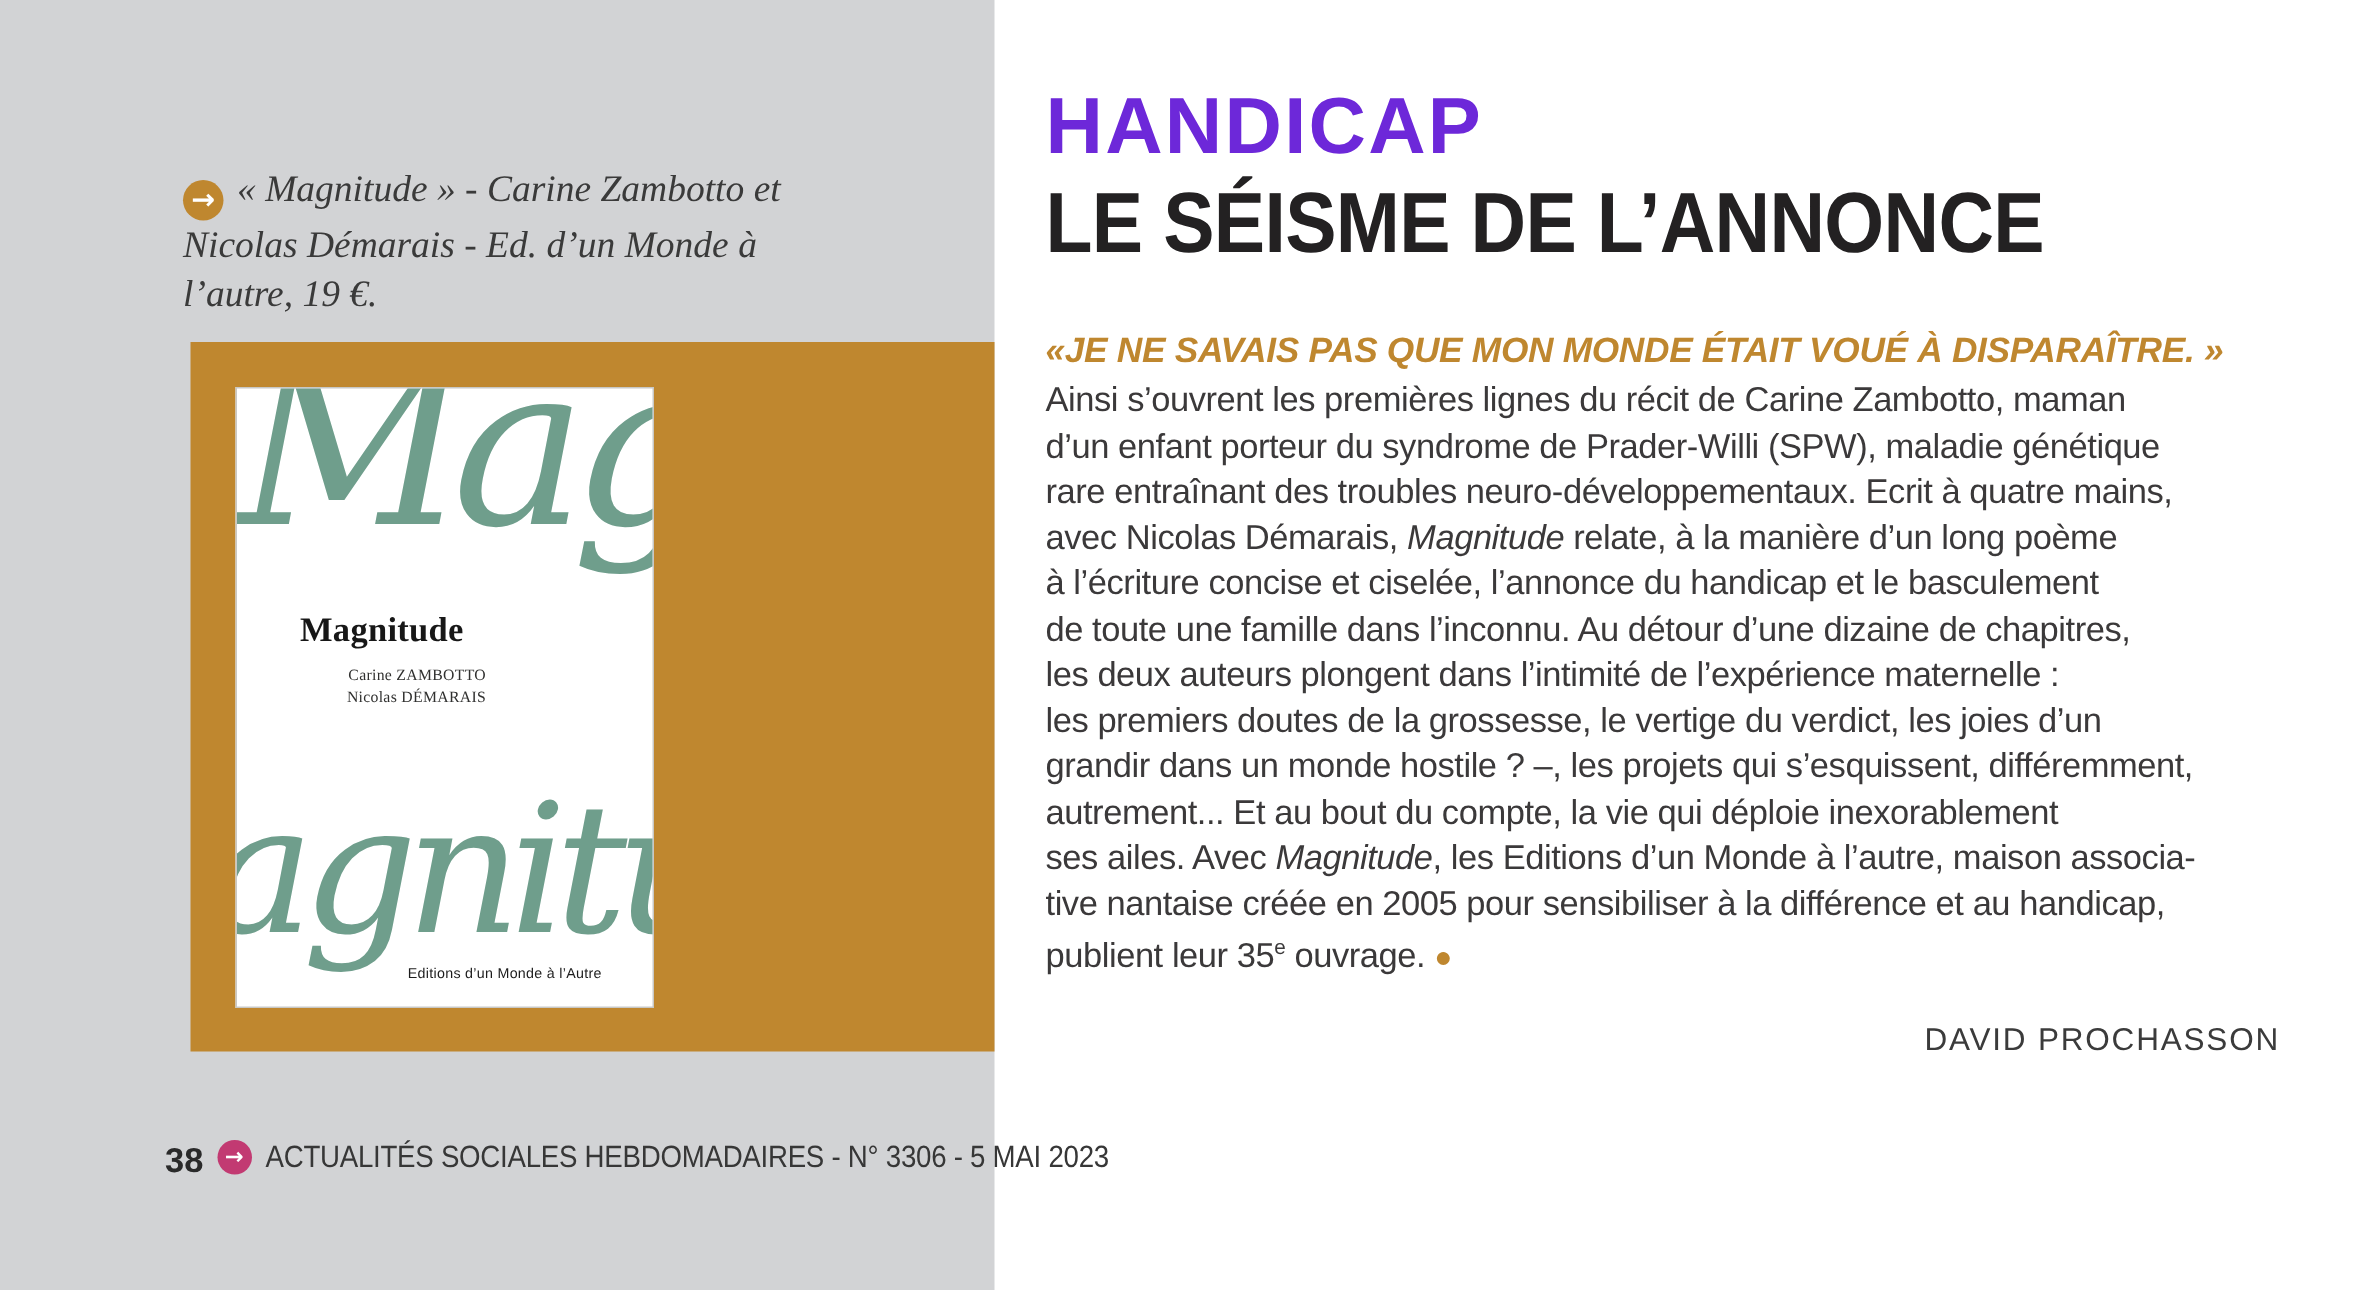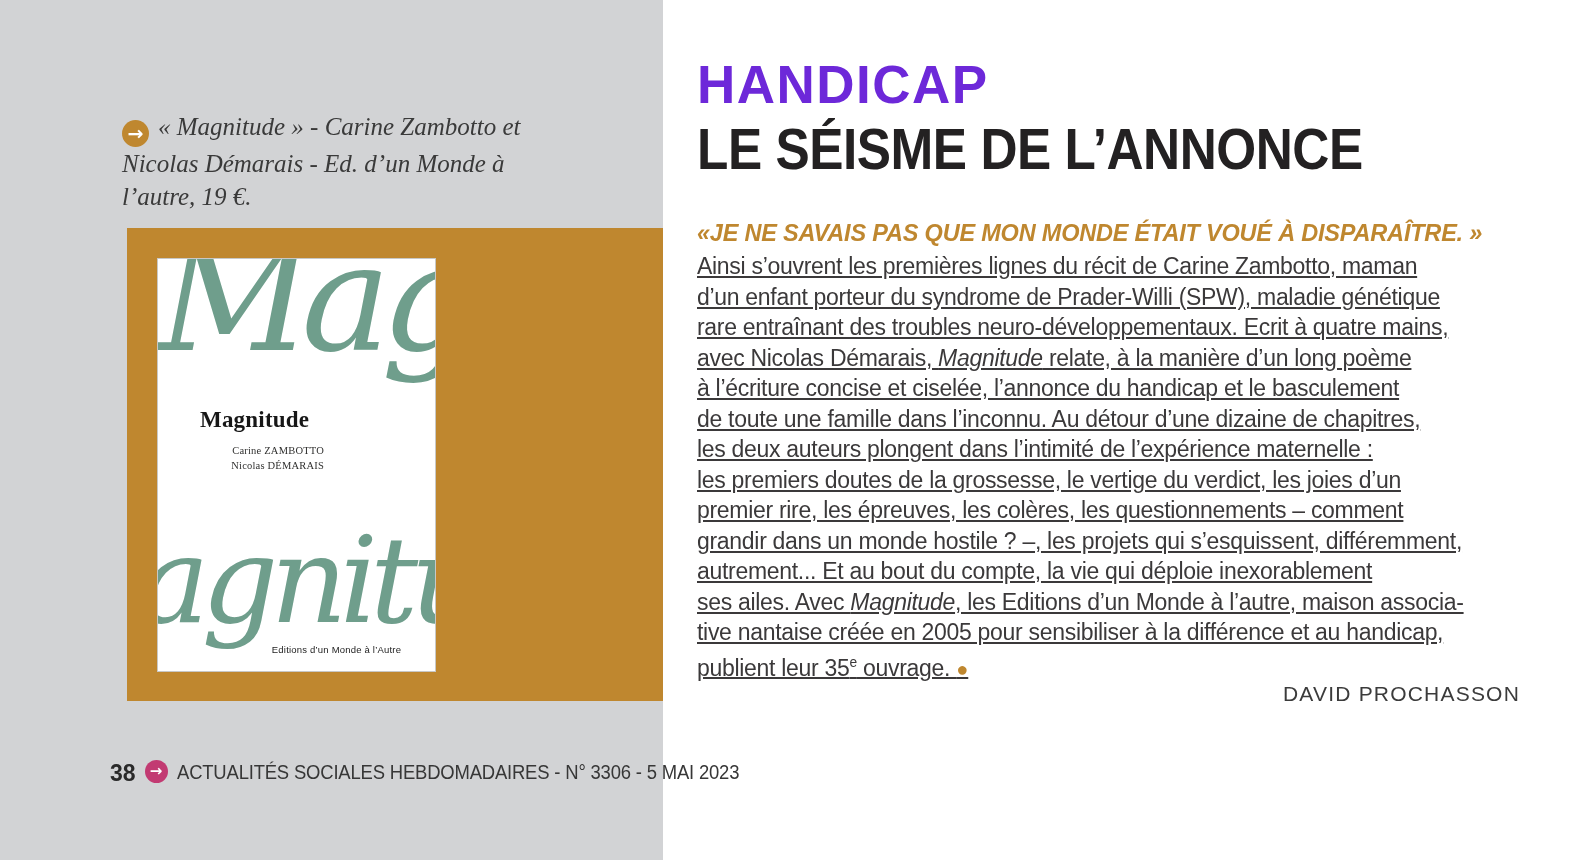--- a/index.html
+++ b/index.html
@@ -68,21 +68,21 @@
     transform:scaleX(0.9); transform-origin:left top; white-space:nowrap;
   }
   .lead {
     position:absolute; left:0; top:220px;
     font-size:23.5px; font-weight:bold; font-style:italic;
     letter-spacing:-0.2px; white-space:nowrap;
   }
   .body { position:absolute; left:0; top:251px; width:823px; }
   .bline {
     font-size:23px; line-height:30.5px; letter-spacing:-0.3px;
-    color:#3b393a; white-space:nowrap;text-decoration:underline;
+    color:#3b393a; white-space:nowrap;
   }
   .bline .it { font-style:italic; }
   .bline .sup { font-size:60%; vertical-align:super; }
   .bline .enddot { font-size:20px; letter-spacing:0; }
   .byline {
     position:absolute; left:0; top:682px; width:823px; text-align:right;
     font-size:21px; letter-spacing:1.2px; color:#3b3b3b; white-space:nowrap;
   }
   
   .footer {
@@ -128,21 +128,20 @@
     <div class="lead" style="color: rgb(191, 135, 47);">«JE NE SAVAIS PAS QUE MON MONDE ÉTAIT VOUÉ À DISPARAÎTRE. »</div>
     <div class="body">
         <div class="bline"><span>Ainsi s’ouvrent les premières lignes du récit de Carine Zambotto, maman</span></div>
         <div class="bline"><span>d’un enfant porteur du syndrome de Prader-Willi (SPW), maladie génétique</span></div>
         <div class="bline"><span>rare entraînant des troubles neuro-développementaux. Ecrit à quatre mains,</span></div>
         <div class="bline"><span>avec Nicolas Démarais, </span><span class="it">Magnitude</span><span> relate, à la manière d’un long poème</span></div>
         <div class="bline"><span>à l’écriture concise et ciselée, l’annonce du handicap et le basculement</span></div>
         <div class="bline"><span>de toute une famille dans l’inconnu. Au détour d’une dizaine de chapitres,</span></div>
         <div class="bline"><span>les deux auteurs plongent dans l’intimité de l’expérience maternelle :</span></div>
         <div class="bline"><span>les premiers doutes de la grossesse, le vertige du verdict, les joies d’un</span></div>
-        <div class="bline"><span>premier rire, les épreuves, les colères, les questionnements – comment</span></div>
         <div class="bline"><span>grandir dans un monde hostile ? –, les projets qui s’esquissent, différemment,</span></div>
         <div class="bline"><span>autrement... Et au bout du compte, la vie qui déploie inexorablement</span></div>
         <div class="bline"><span>ses ailes. Avec </span><span class="it">Magnitude</span><span>, les Editions d’un Monde à l’autre, maison associa-</span></div>
         <div class="bline"><span>tive nantaise créée en 2005 pour sensibiliser à la différence et au handicap,</span></div>
         <div class="bline"><span>publient leur 35</span><span class="sup">e</span><span> ouvrage.  </span><span class="enddot" style="color: rgb(191, 135, 47);">●</span></div>
       </div>
     <div class="byline">DAVID PROCHASSON</div>
   </div>
 
   <div class="footer">

